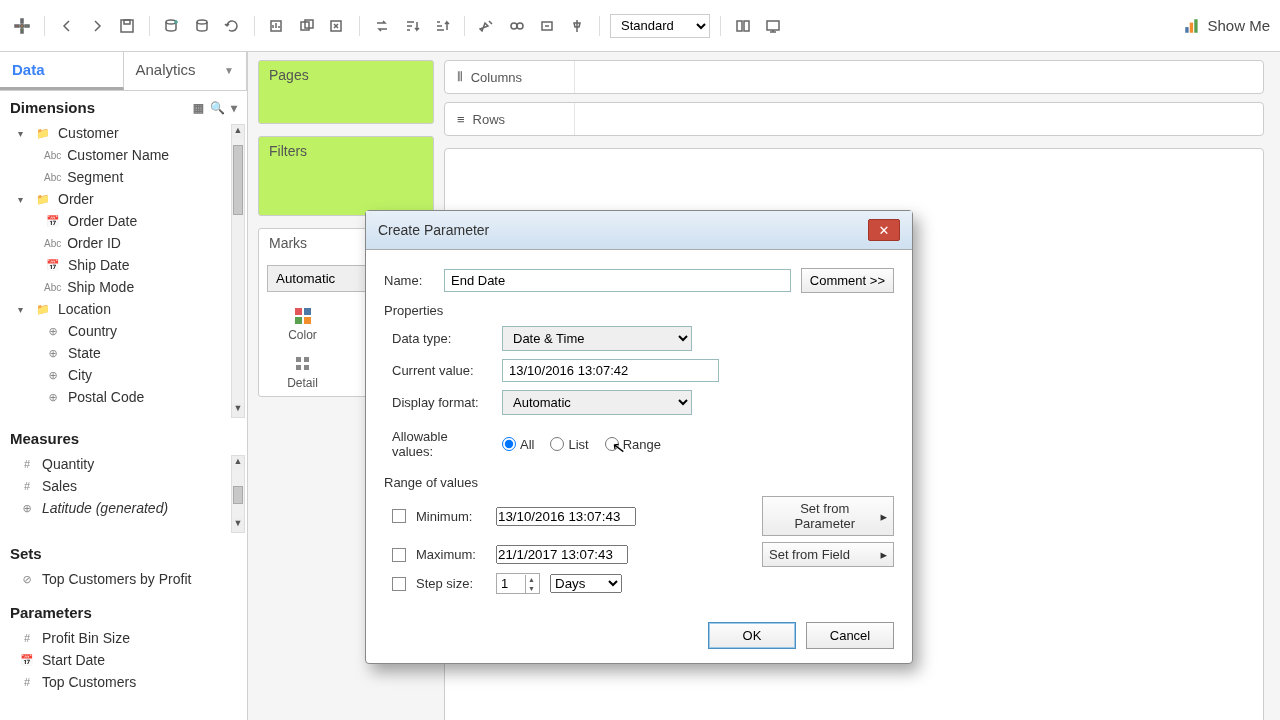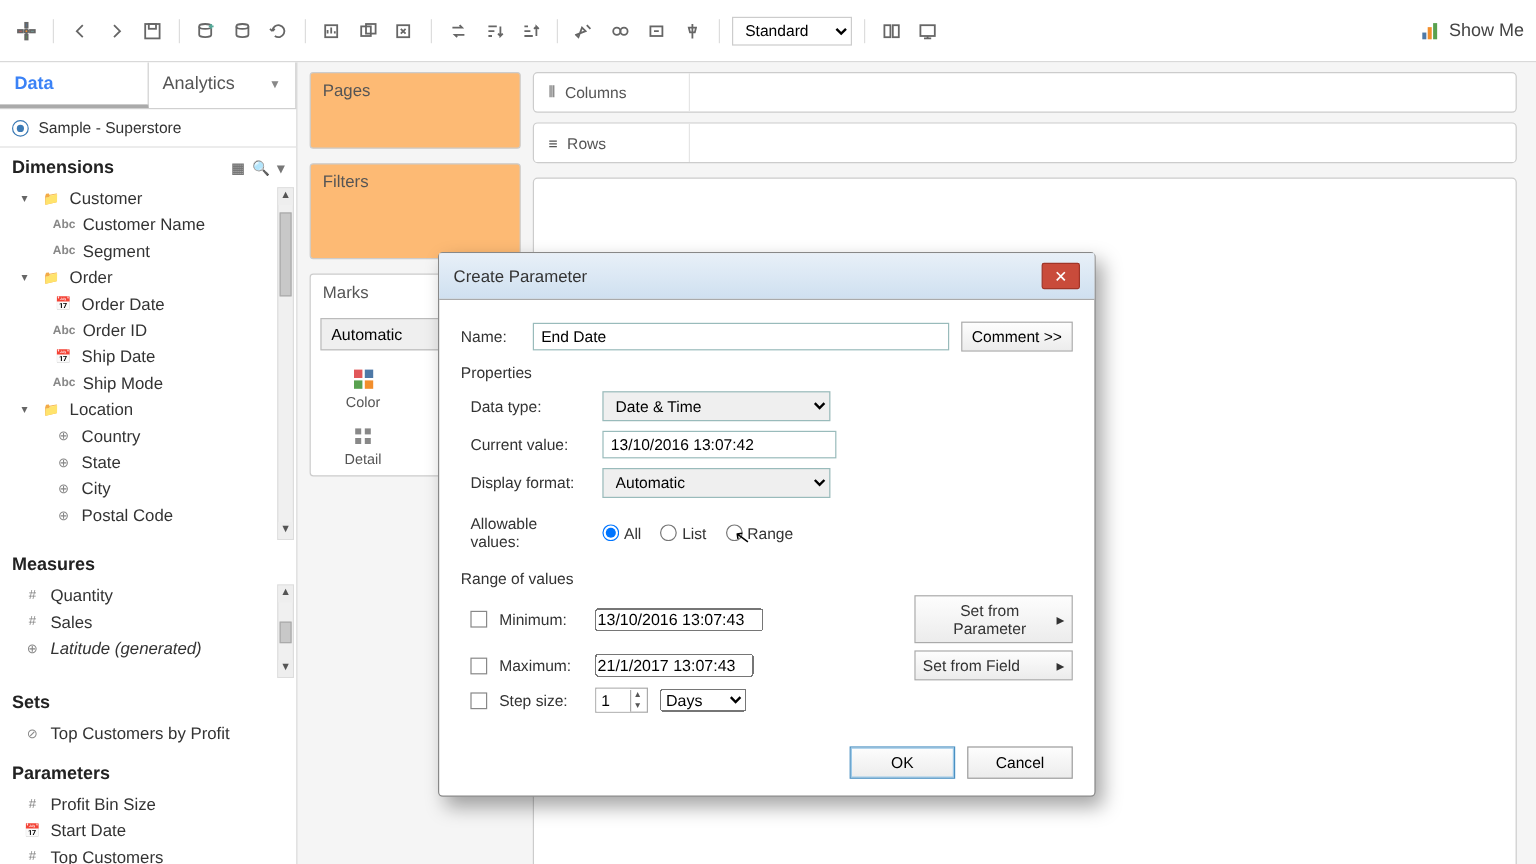--- a/index.html
+++ b/index.html
@@ -33,29 +33,29 @@
 .section-hdr { padding: 8px 10px 4px; font-weight: bold; font-size: 15px; color: #222; display:flex; align-items:center; justify-content:space-between;}
 .section-hdr .h-icons { display:flex; gap:6px; color:#777; font-size:12px;}
 
 
 .tree { padding: 2px 0 6px; position:relative;}
 .tree-item { display: flex; align-items: center; gap: 6px; padding: 3px 10px 3px 18px; cursor: default; font-size: 14px;}
 .tree-item.child { padding-left: 44px; }
 .tree-item.group { padding-left: 18px; }
 .tree .caret { color:#666; font-size:10px; width:10px; display:inline-block;}
 .tree .ficon { width:18px; text-align:center; color:#888; font-size:11px;}
-.tree .abc { font-size:10px; color:#888;font-weight:bold;}
+.tree .abc { font-size:10px; color:#888;}
 .italic { font-style: italic; }
 .scroll-track { position:absolute; right:2px; top:4px; bottom:4px; width:14px; background:#f0f0f0; border:1px solid #ddd;}
 .scroll-thumb { position:absolute; left:1px; right:1px; background:#c8c8c8; border:1px solid #aaa;}
 .scroll-arrow { position:absolute; left:0; right:0; height:14px; text-align:center; font-size:9px; color:#555; background:#eee;}
 
 
 .shelves-col { width: 190px; padding: 8px 4px 8px 10px; }
-.shelf { border: 1px solid #ccc; background: #fdba74; margin-bottom: 12px; border-radius:3px;}
+.shelf { border: 1px solid #ccc; background: #bef264; margin-bottom: 12px; border-radius:3px;}
 .shelf-title { padding: 6px 10px; color:#555; font-size:14px;}
 .marks-card { border:1px solid #ccc; background:#fff; border-radius:3px;}
 .marks-card select { width: calc(100% - 16px); margin:8px; padding:4px; border:1px solid #bbb;}
 .marks-grid { display:grid; grid-template-columns:1fr 1fr; }
 .mark-btn { display:flex; flex-direction:column; align-items:center; padding:6px 2px; font-size:12px; color:#555; cursor:pointer;}
 .mark-btn .mi { width:20px; height:20px; display:flex; align-items:center; justify-content:center; margin-bottom:2px;}
 
 
 .worksheet-col { flex:1; padding:8px 16px 8px 6px; display:flex; flex-direction:column; gap:8px;}
 .cr-shelf { border:1px solid #ccc; background:#fff; border-radius:4px; display:flex; align-items:center; height:34px;}
@@ -223,24 +223,20 @@
     <span>Show Me</span>
   </div>
 </div>
 
 <div class="main">
 
   <div class="sidebar">
     <div class="side-tabs">
       <div class="side-tab active">Data</div>
       <div class="side-tab"><span>Analytics</span><span class="arrow">▼</span></div>
-    </div>
-    <div class="datasource">
-      <span class="ds-icon"></span>
-      <span>Sample - Superstore</span>
     </div>
 
     <div class="section-hdr">
       <span>Dimensions</span>
       <span class="h-icons">
           <span>▦</span>
           <span>🔍</span>
           <span>▾</span>
         </span>
     </div>
@@ -445,21 +441,21 @@
       <button class="comment-btn">Comment &gt;&gt;</button>
     </div>
     <div class="group-title">Properties</div>
     <div style="padding-left:8px">
       <div class="row">
         <label class="fl">Data type:</label>
         <select style="width:190px"><option>Date &amp; Time</option></select>
       </div>
       <div class="row">
         <label class="fl">Current value:</label>
-        <input type="text" style="width: 195px;" value="13/10/2016 13:07:42">
+        <input type="text" style="width: 217px;" value="13/10/2016 13:07:42">
       </div>
       <div class="row">
         <label class="fl">Display format:</label>
         <select style="width:190px"><option>Automatic</option></select>
       </div>
       <div class="row" style="margin-top:14px">
         <label class="fl">Allowable values:</label>
         <div class="radio-row">
           <label>
               <input type="radio" name="av" checked="" style="">

